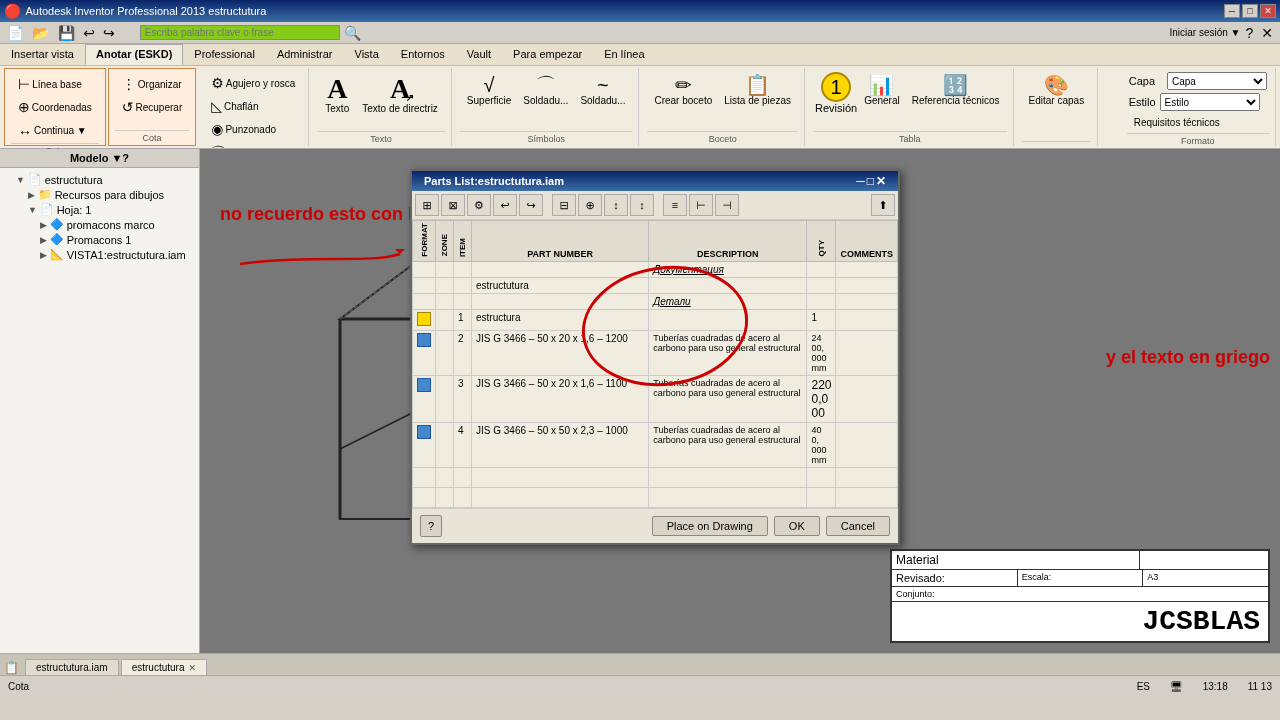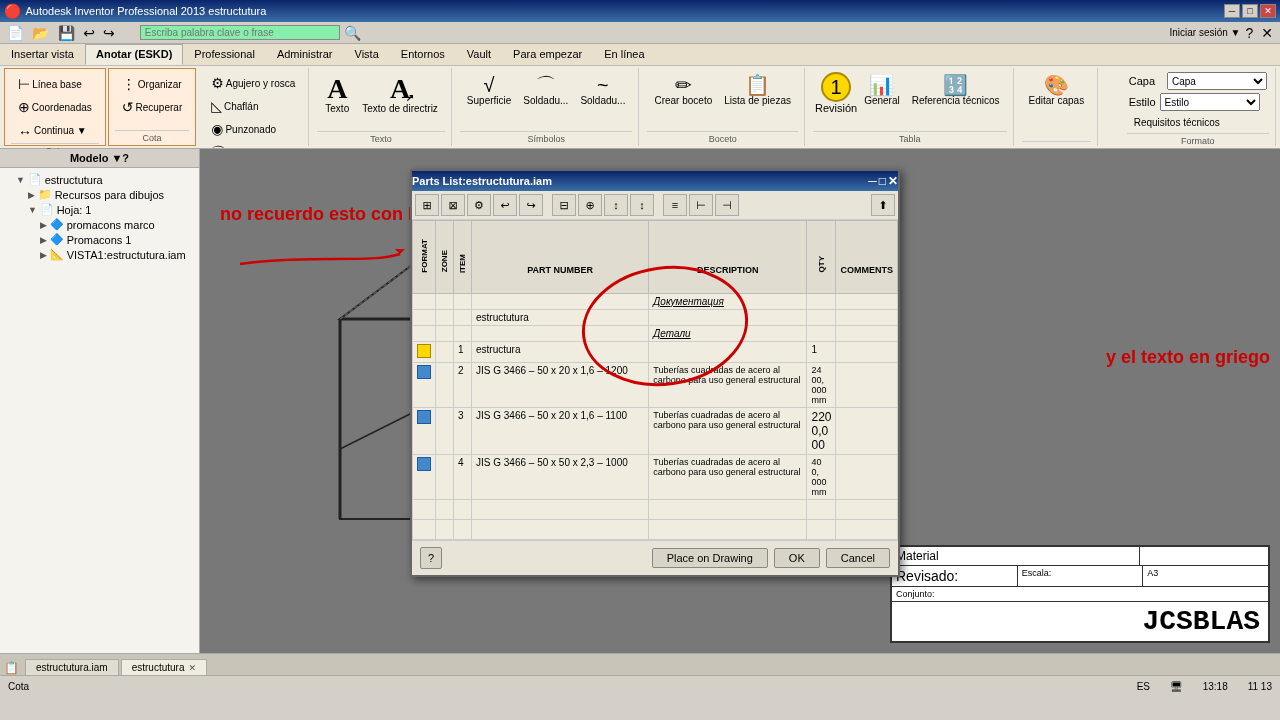--- a/index.html
+++ b/index.html
@@ -44,29 +44,29 @@
 
     
     .status-bar { height: 22px; background: #d4d0c8; border-top: 1px solid #aaa; display: flex; align-items: center; padding: 0 8px; font-size: 10px; gap: 20px; }
 
     
     .tabs-bar { height: 22px; background: #c8c4b8; border-top: 1px solid #aaa; display: flex; align-items: flex-end; padding: 0 4px; gap: 2px; }
     .tab-item { padding: 2px 10px; background: #e0dcd0; border: 1px solid #aaa; border-bottom: none; font-size: 10px; cursor: pointer; display: flex; align-items: center; gap: 4px; }
     .tab-item.active { background: #f0ece0; }
     .tab-close { font-size: 9px; color: #555; }
     .dialog { position: absolute; top: 30px; left: 200px; width: 490px; background: #f0ece0; border: 2px solid #666; box-shadow: 3px 3px 8px rgba(0,0,0,0.5); pointer-events: all; }
-    .dialog-title { background: linear-gradient(to bottom, #0a246a, #3a6ea5); color: white; padding: 3px 0; display: flex; justify-content: space-between; align-items: center; font-size: 11px; font-weight: bold; }
+    .dialog-title { background: linear-gradient(to bottom, #0a246a, #3a6ea5); color: white; padding: 3px 12px; display: flex; justify-content: space-between; align-items: center; font-size: 11px; font-weight: bold; }
     .dialog-close-btn { color: white; cursor: pointer; font-size: 12px; }
     .dialog-toolbar { background: #e8e4d8; border-bottom: 1px solid #ccc; padding: 3px; display: flex; gap: 2px; align-items: center; }
     .dialog-tool-btn { width: 24px; height: 22px; border: 1px solid #aaa; background: #e0dcd0; display: flex; align-items: center; justify-content: center; cursor: pointer; font-size: 11px; }
     .dialog-content { overflow: auto; max-height: 400px; }
 
     
     .parts-table { width: 100%; border-collapse: collapse; font-size: 10px; }
-    .parts-table th { background: #e0dcd0; border: 1px solid #bbb; padding: 18px 4px; font-weight: bold; font-size: 9px; text-align: center; vertical-align: bottom; }
+    .parts-table th { background: #e0dcd0; border: 1px solid #bbb; padding: 2px 4px; font-weight: bold; font-size: 9px; text-align: center; vertical-align: bottom; }
     .parts-table td { border: 1px solid #ccc; padding: 2px 4px; vertical-align: top; }
     .col-format { width: 16px; }
     .col-zone { width: 16px; }
     .col-item { width: 16px; }
     .col-part { width: 180px; }
     .col-desc { width: 160px; }
     .col-qty { width: 24px; }
     .col-comments { width: 60px; }
 
     .th-rotated { writing-mode: vertical-rl; text-orientation: mixed; transform: rotate(180deg); font-size: 8px; }
@@ -106,21 +106,21 @@
   </div>
 </div>
 
 <div class="quick-access">
   <span class="qa-btn">📄</span>
   <span class="qa-btn">📂</span>
   <span class="qa-btn">💾</span>
   <span class="qa-btn">↩</span>
   <span class="qa-btn">↪</span>
   <span style="margin-left:20px; font-size:11px;">
-    <input type="text" style="width: 200px; font-size: 10px; padding: 1px 4px; border: 1px solid rgb(136, 136, 136); background: #86efac;" placeholder="Escriba palabra clave o frase">
+    <input type="text" style="width: 200px; font-size: 10px; padding: 1px 4px; border: 1px solid rgb(136, 136, 136); background: #84cc16;" placeholder="Escriba palabra clave o frase">
   </span>
   <span class="qa-btn">🔍</span>
   <span style="margin-left: auto; font-size:10px;text-align:center;">Iniciar sesión ▼</span>
   <span class="qa-btn">?</span>
   <span class="qa-btn">✕</span>
 </div>
 
 <div class="ribbon">
   <div class="ribbon-tabs">
     <div class="ribbon-tab">Insertar vista</div>
@@ -354,21 +354,21 @@
     </div>
 
     <div class="drawing-frame" style="position:absolute; bottom:10px; right:10px; width:380px; background:white; border:2px solid #333;">
       <div style="display:flex; border-bottom:1px solid #333;">
         <div style="flex:2; border-right:1px solid #333; padding:2px 4px; font-size:12px;">
           <span>Material</span>
         </div>
         <div style="flex:1; padding:2px 4px; font-size:9px;"></div>
       </div>
       <div style="display:flex; border-bottom:1px solid #333;">
-        <div style="flex:1; border-right:1px solid #333; padding:2px 4px; font-size:14px;">
+        <div style="flex:1; border-right:1px solid #333; padding:2px 4px; font-size:11px;">
           <span>Revisado:</span>
         </div>
         <div style="flex:1; border-right:1px solid #333; padding:2px 4px; font-size:9px;">
           <span>Escala:</span>
         </div>
         <div style="flex:1; padding:2px 4px; font-size:9px;">
           <span>A3</span>
         </div>
       </div>
       <div style="border-bottom:1px solid #333; padding:2px 4px; font-size:9px;">

